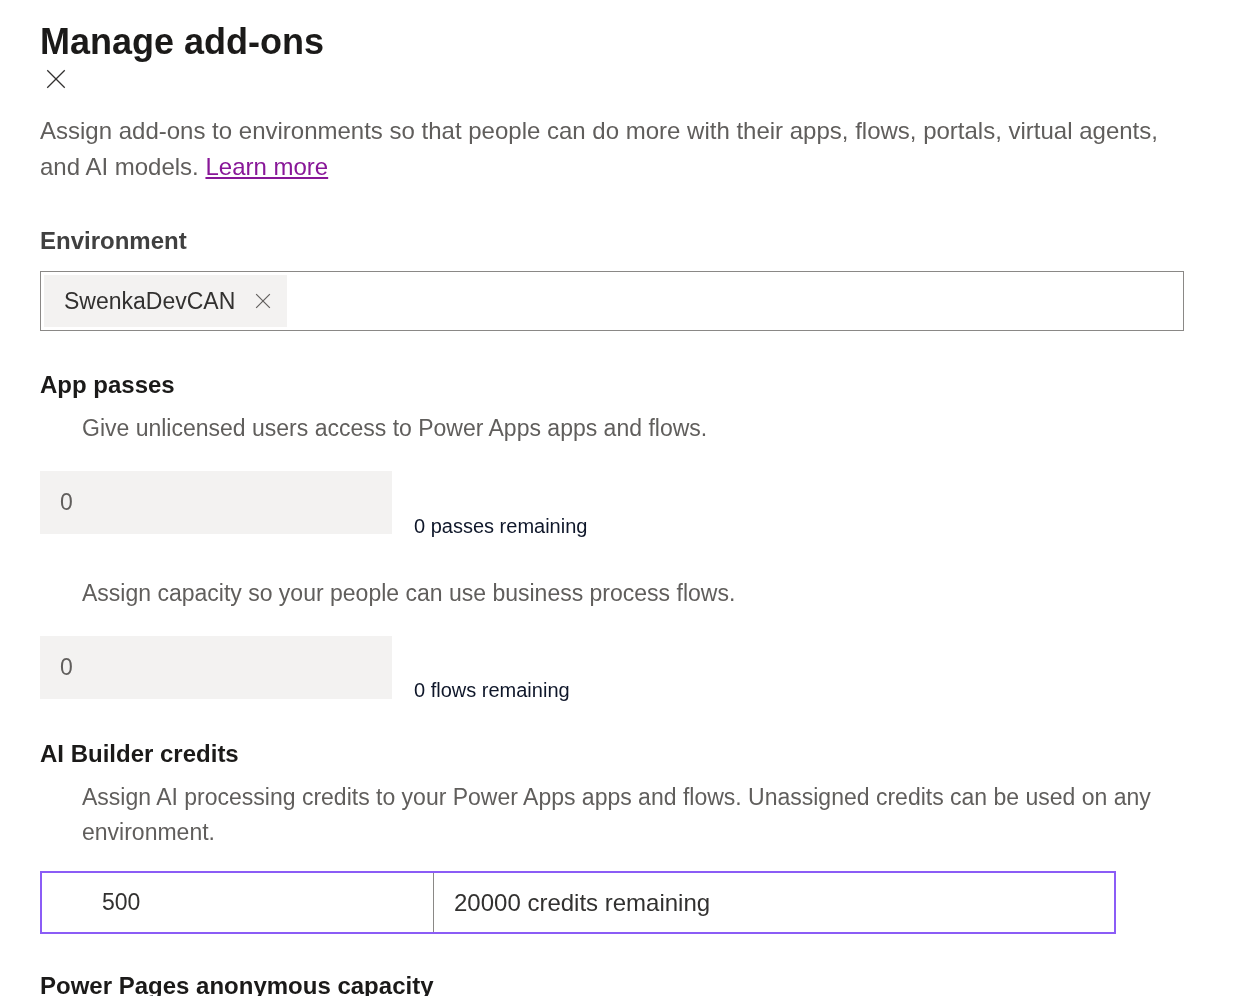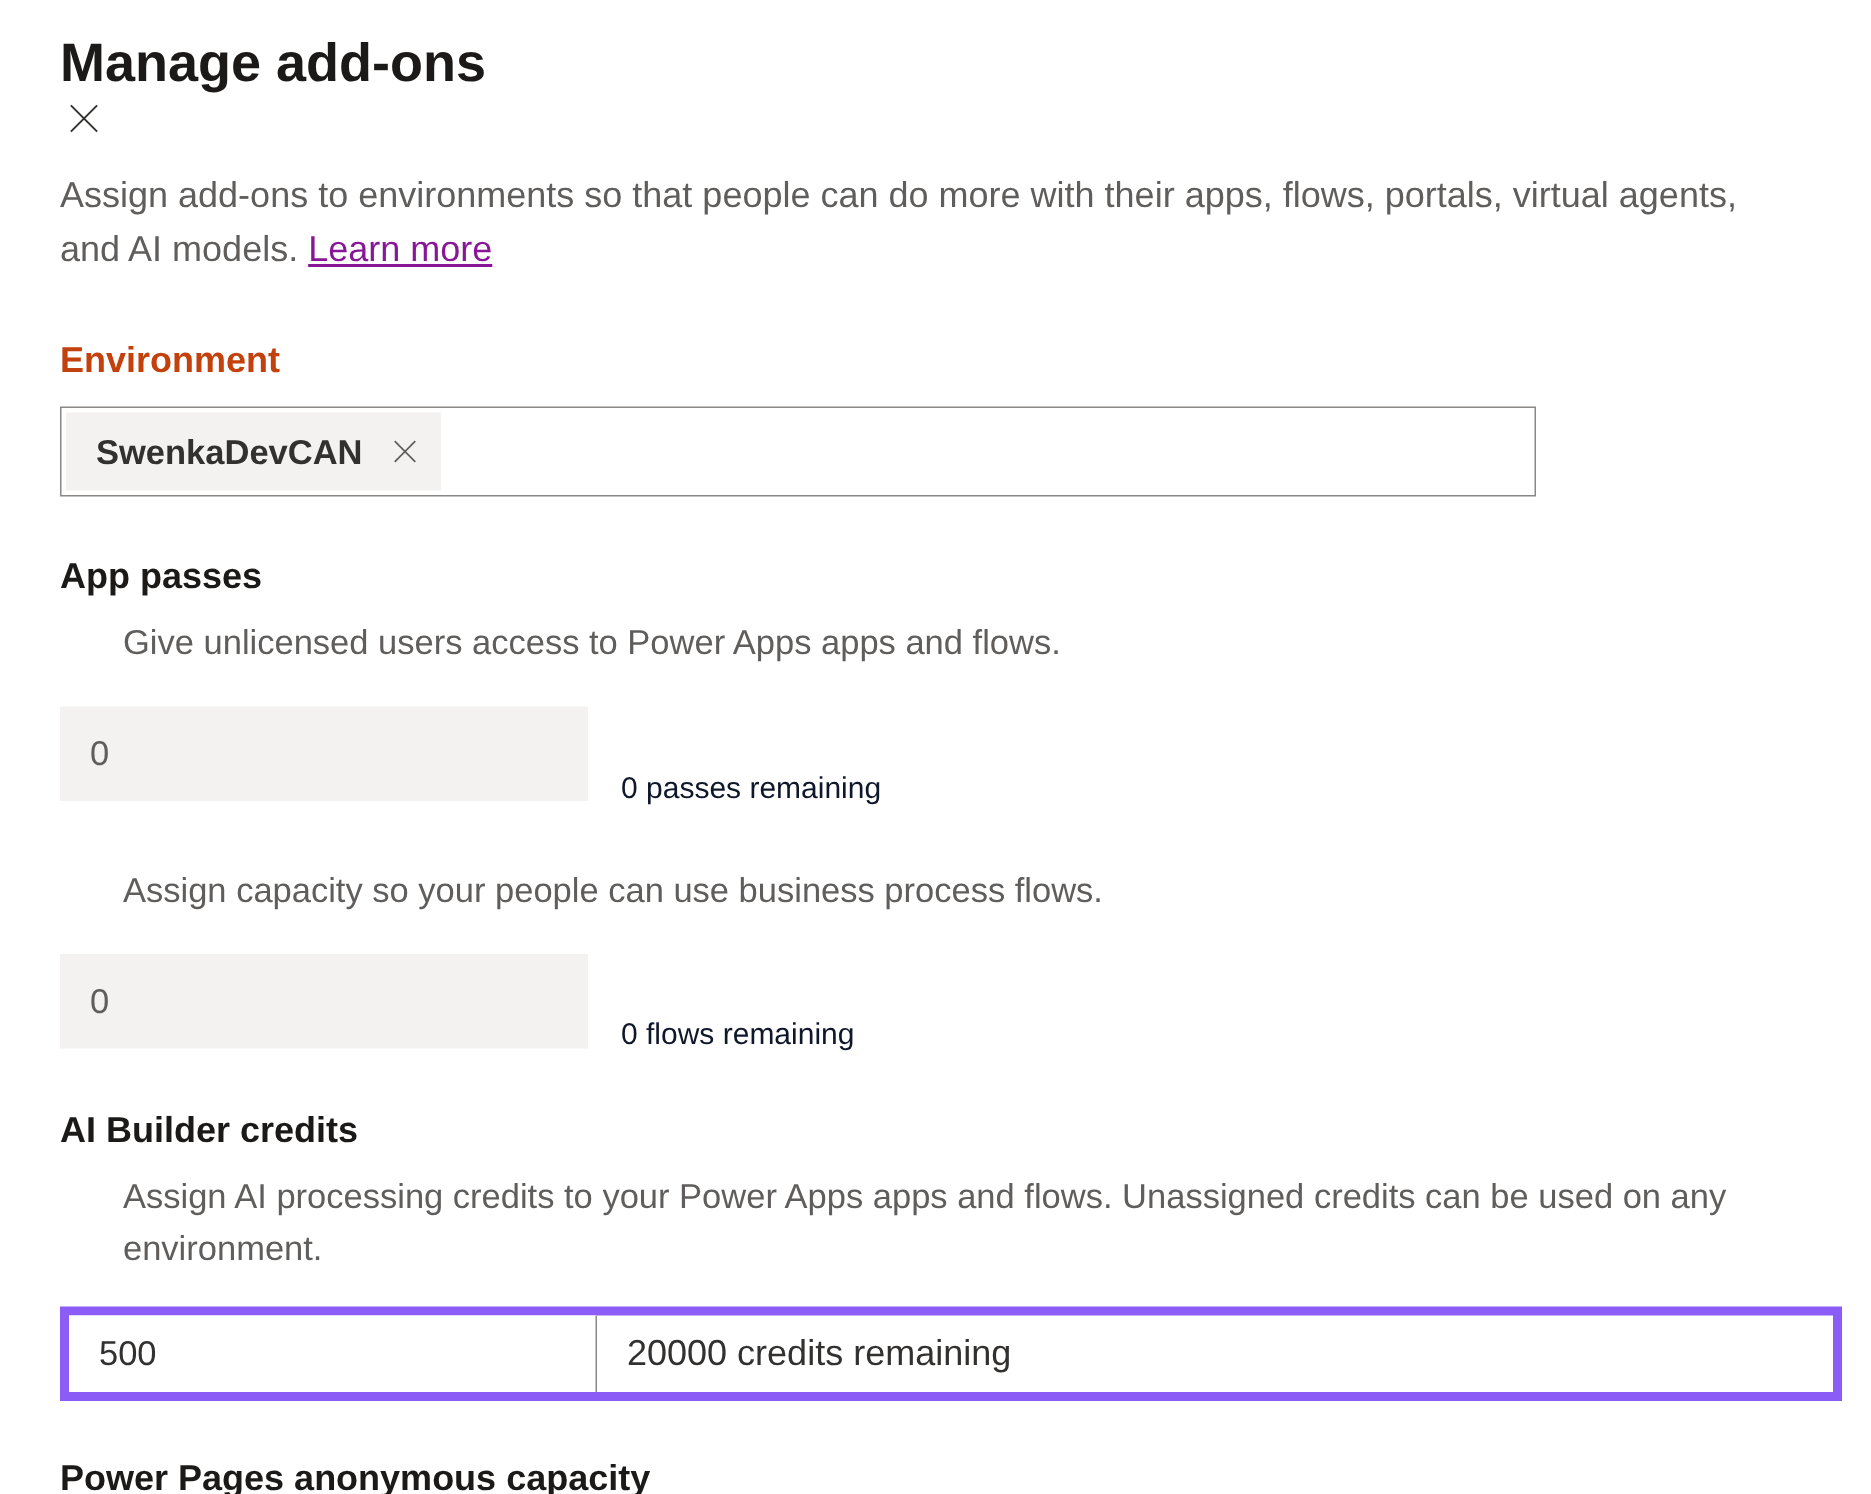--- a/index.html
+++ b/index.html
@@ -48,32 +48,31 @@
     }
     .learn-more {
       color: #881798;
       text-decoration: underline;
       cursor: pointer;
       margin-top: 30px;
     }
     .section-label {
       font-size: 24px;
       font-weight: 700;
-      color: #c2410c;
+      color: #404040;
       margin-bottom: 16px;
     }
     .env-picker {
       border: 1px solid #8a8886;
       padding: 3px;
       display: flex;
       align-items: center;
       margin-bottom: 40px;
-      width: 984px;
+      width: 1144px;
       height: 60px;
-      font-weight: bold;
     }
     .env-chip {
       background: #f3f2f1;
       display: inline-flex;
       align-items: center;
       padding: 0 14px 0 20px;
       height: 52px;
       gap: 18px;
     }
     .env-chip-label {
@@ -126,23 +125,24 @@
       font-family: inherit;
     }
     .addon-remaining {
       font-size: 20px;
       color: #0f172a;
       margin-top: 47px;
     }
     .addon-row-active {
       display: flex;
       align-items: stretch;
-      border: 6px solid #8b5cf6;
-      width: 1188px;
+      border: 2px solid #8b5cf6;
+      width: 1076px;
       height: 63px;
+      padding-left: 40px;
     }
     .addon-input-active {
       width: 352px;
       border: none;
       border-right: 1px solid #8a8886;
       padding: 0 20px;
       font-size: 23px;
       color: #323130;
       font-family: inherit;
       background: #ffffff;

